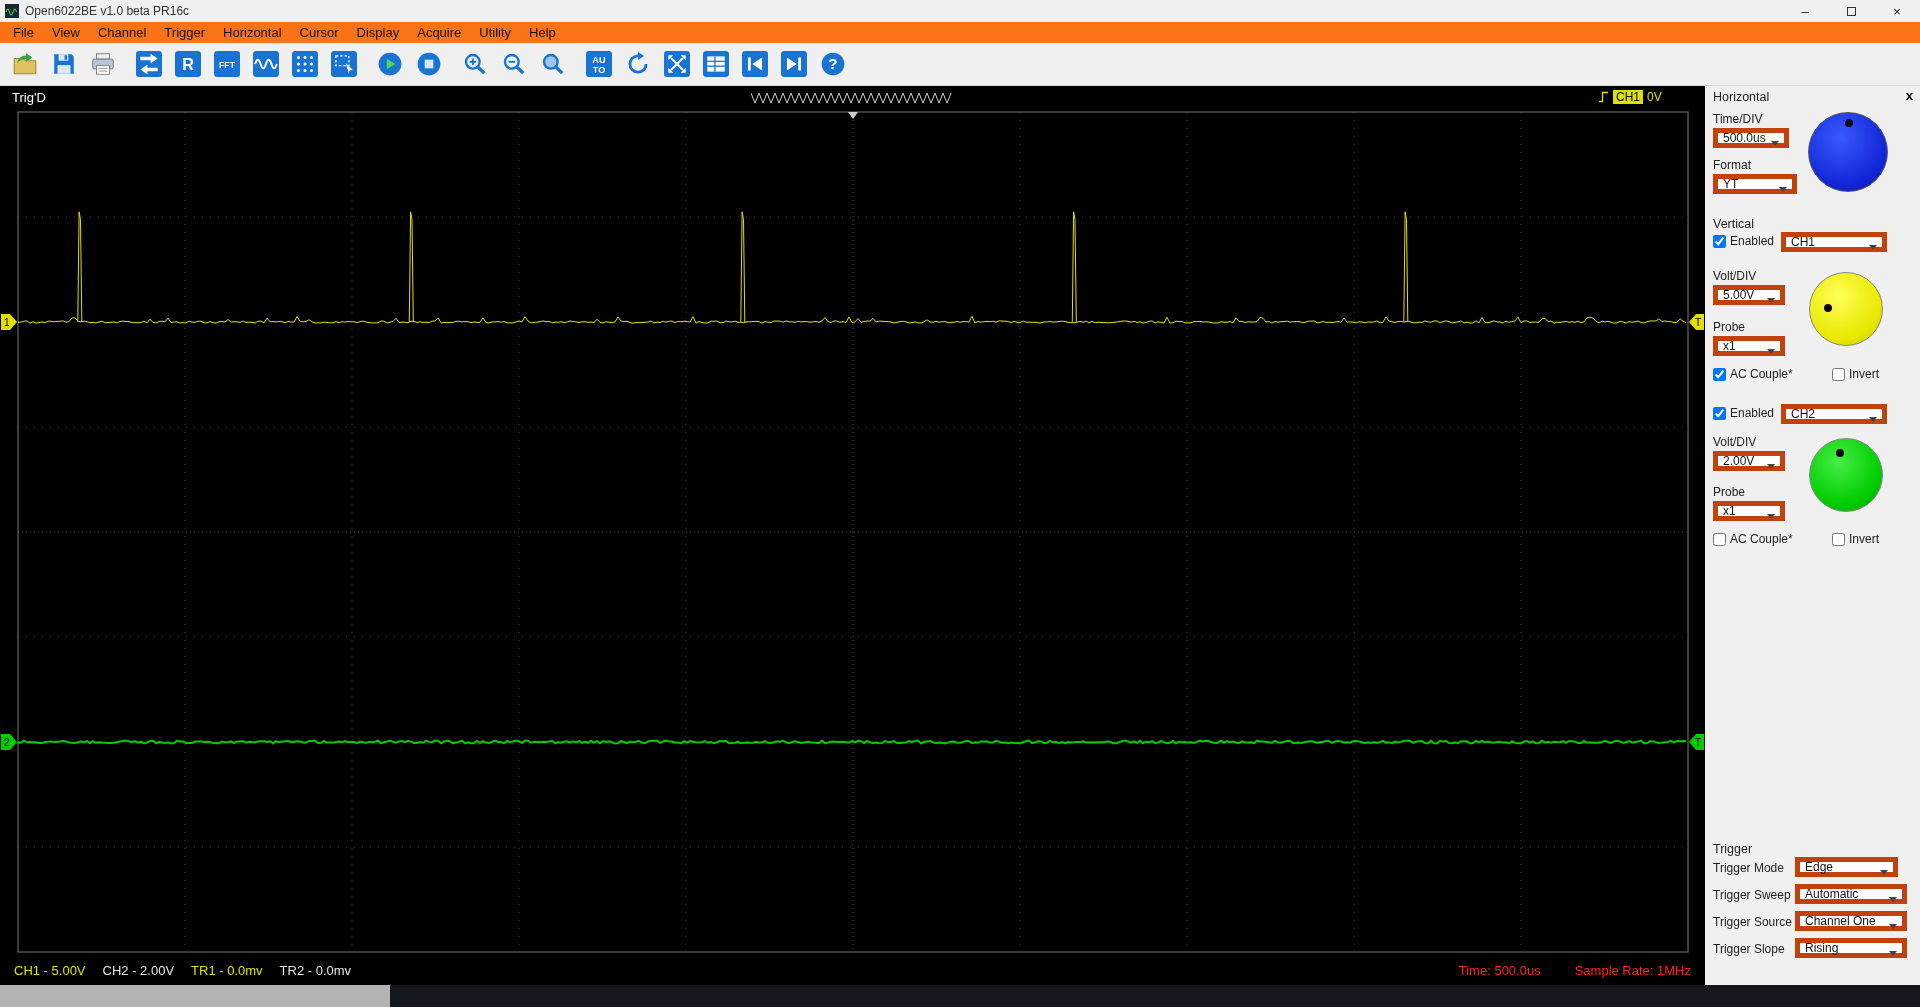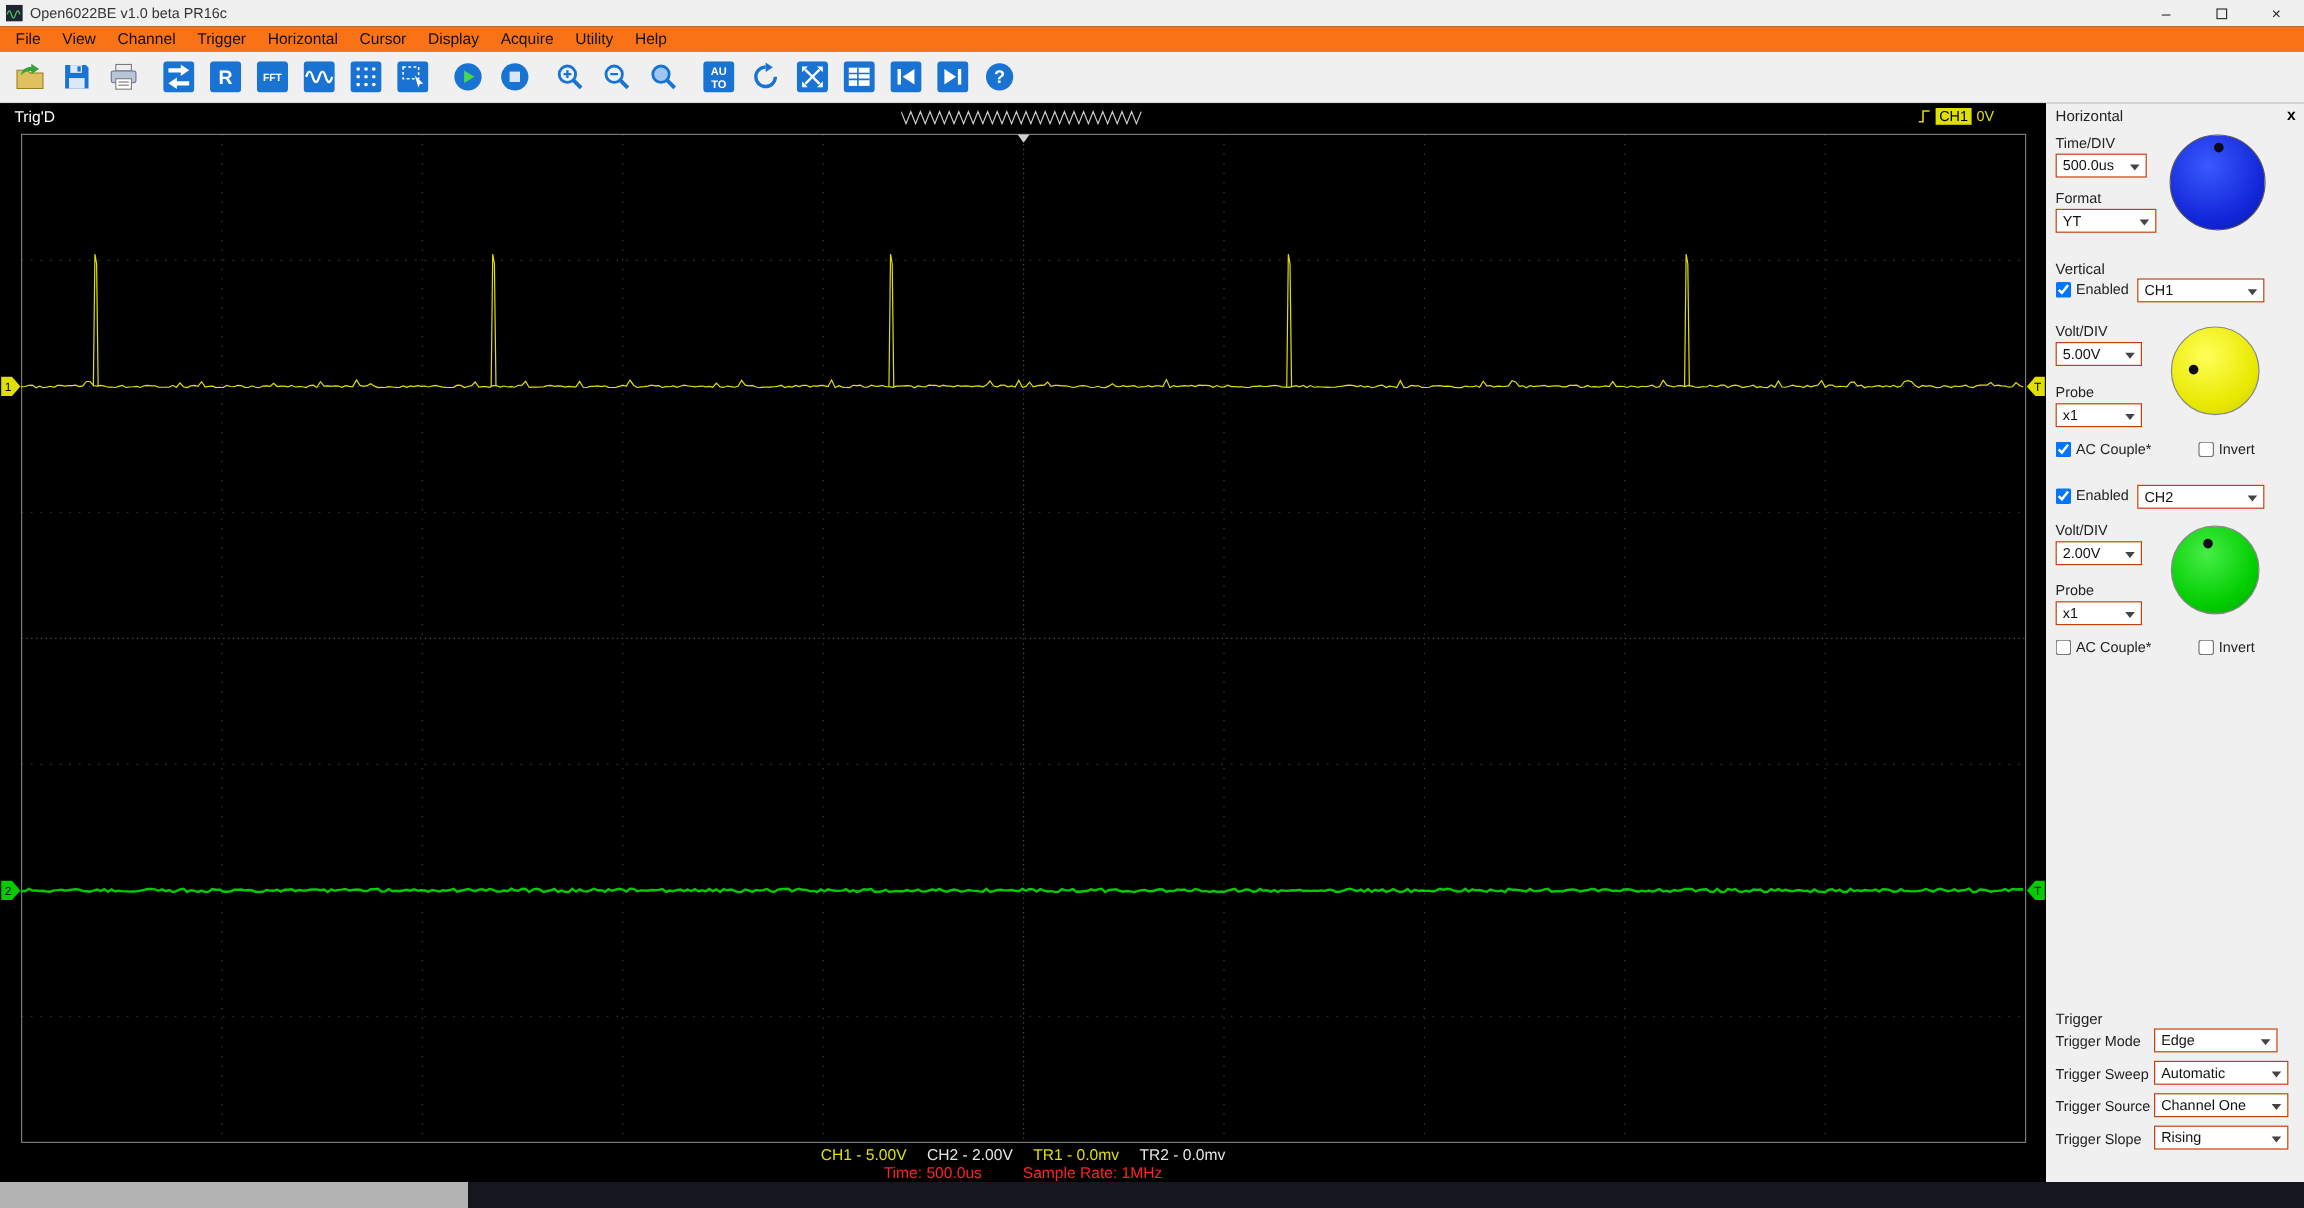--- a/index.html
+++ b/index.html
@@ -27,33 +27,33 @@
 
   
   #scope{position:absolute;left:0;top:86px;width:1705px;height:899px;background:#000;}
   #scope-top{position:relative;height:24px;}
   #trigd{position:absolute;left:12px;top:4px;font-size:13px;color:#ffffff;}
   #preview{position:absolute;left:751px;top:5px;width:202px;height:14px;}
   #trig-badge{position:absolute;left:1598px;top:4px;display:flex;align-items:center;gap:4px;font-size:12px;}
   .ch1badge{background:#e0e000;color:#000;padding:0 3px;font-size:12px;}
   .lvl{color:#e0e000;}
   #scope-svg{display:block;}
-  #scope-status{height:30px;display:flex;align-items:center;justify-content:space-between;padding:0 14px;font-size:13px;flex-direction:column;}
+  #scope-status{height:30px;display:flex;align-items:center;justify-content:space-between;padding:0 14px;font-size:13px;}
   #scope-status .sleft{display:flex;gap:17px;}
   #scope-status .sright{display:flex;gap:34px;}
   .c1{color:#e0e000;}
   .c2{color:#e5e5e5;}
   .cr{color:#ff2222;}
 
   
   #panel{position:absolute;left:1705px;top:86px;width:215px;height:899px;background:#f0f0f0;color:#111;}
   .ptitle{position:absolute;font-size:12.5px;color:#222;}
   .plabel{position:absolute;font-size:12px;color:#222;}
   #panel-close{position:absolute;right:7px;top:2px;font-size:13px;font-weight:bold;color:#000;}
-  .combo{position:absolute;height:20px;background:#fff;border:1px solid #c2410c;display:flex;align-items:center;padding:0 16px 0 5px;font-size:12px;color:#111;white-space:nowrap;}
+  .combo{position:absolute;height:20px;background:#fff;border:5px solid #c2410c;display:flex;align-items:center;padding:0 16px 0 5px;font-size:12px;color:#111;white-space:nowrap;}
   .combo::after{content:"";position:absolute;right:5px;top:8px;border-left:4px solid transparent;border-right:4px solid transparent;border-top:5px solid #444;}
   .chkrow{position:absolute;display:flex;align-items:center;gap:4px;font-size:12px;color:#222;}
   .chkrow input{width:13px;height:13px;margin:0;}
   .knob{position:absolute;border-radius:50%;}
   #knob-h{background:radial-gradient(circle at 40% 32%,#3a5aff 0%,#1226d8 65%,#0a18a8 100%);border:1px solid #555;}
   #knob-y{background:radial-gradient(circle at 40% 32%,#ffff58 0%,#e8e800 65%,#c8c800 100%);border:1px solid #888;}
   #knob-g{background:radial-gradient(circle at 40% 32%,#46ee46 0%,#00cc00 65%,#00a000 100%);border:1px solid #888;}
   .kdot{position:absolute;width:8px;height:8px;border-radius:50%;background:#0a0a18;}
 
   

